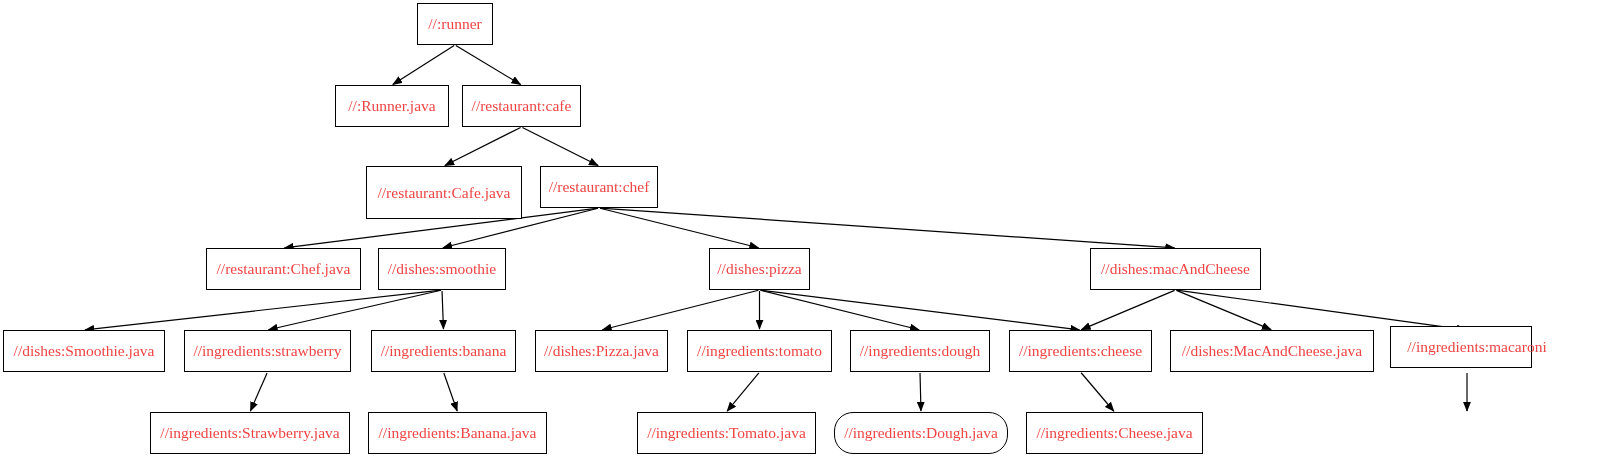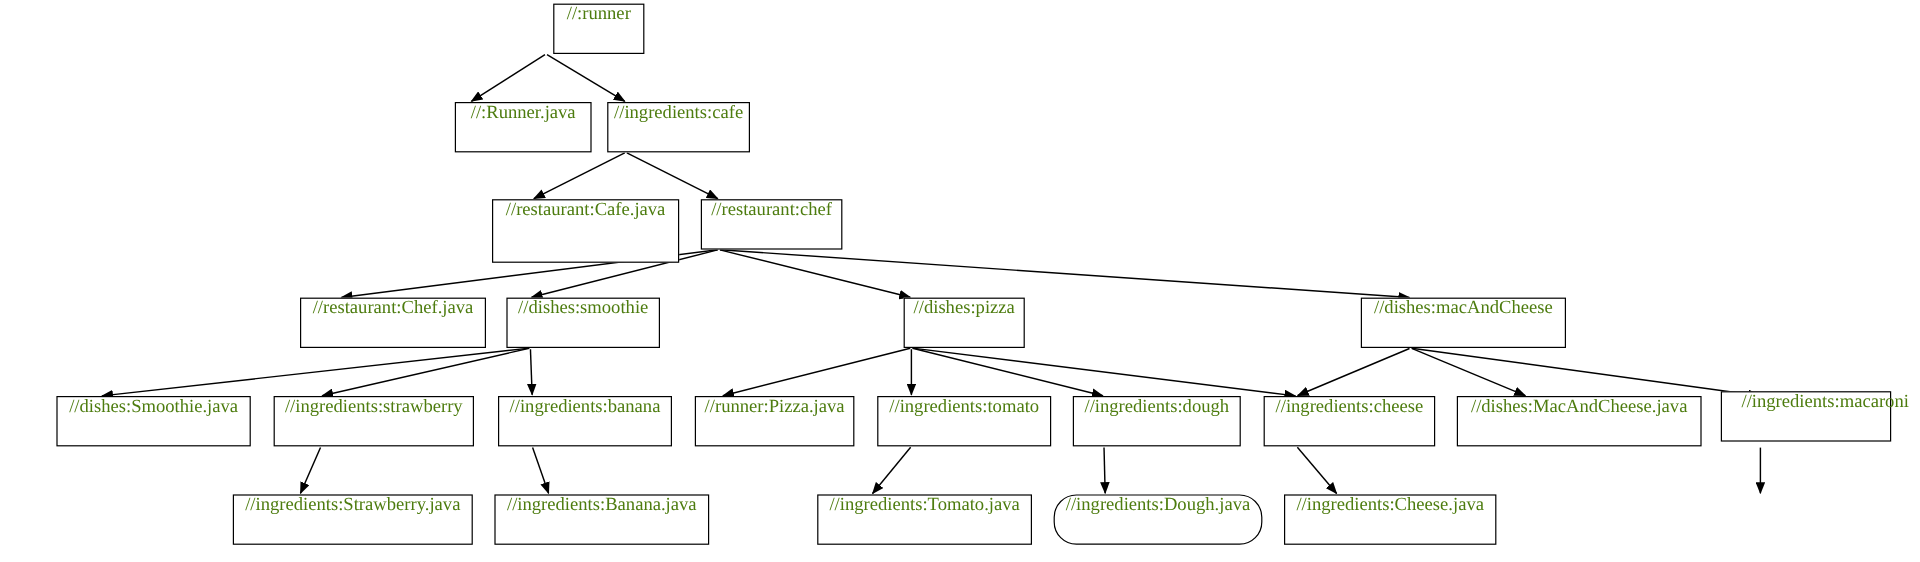--- a/index.html
+++ b/index.html
@@ -29,28 +29,28 @@
     top: 0;
     width: 1600px;
     height: 468px;
   }
   .graph-node {
     position: absolute;
     box-sizing: border-box;
     border: 1px solid #000000;
     background: #ffffff;
     display: flex;
+    align-items: center;
     justify-content: center;
     font-family: "Liberation Serif", "DejaVu Serif", serif;
     font-size: 15.5px;
-    color: #4d7c0f;
+    color: #ef4444;
     line-height: 1;
     white-space: nowrap;
     letter-spacing: 0px;
-    margin-left: 44px;
   }
   .graph-node .node-label {
     display: block;
     padding: 0 2px;
   }
 </style>
 </head>
 <body>
 
 <div id="graph-root">
@@ -88,21 +88,21 @@
       </g>
   </svg>
   <div id="node-layer">
       <div class="graph-node" style="left: 417px; top: 3px; width: 76px; height: 42px;">
         <span class="node-label">//:runner</span>
       </div>
       <div class="graph-node" style="left: 335px; top: 85px; width: 114px; height: 42px;">
         <span class="node-label">//:Runner.java</span>
       </div>
       <div class="graph-node" style="left: 462px; top: 85px; width: 119px; height: 42px;">
-        <span class="node-label">//ingredients:cafe</span>
+        <span class="node-label">//restaurant:cafe</span>
       </div>
       <div class="graph-node" style="left: 366px; top: 166px; width: 156px; height: 53px;">
         <span class="node-label">//restaurant:Cafe.java</span>
       </div>
       <div class="graph-node" style="left: 540px; top: 166px; width: 118px; height: 42px;">
         <span class="node-label">//restaurant:chef</span>
       </div>
       <div class="graph-node" style="left: 206px; top: 248px; width: 155px; height: 42px;">
         <span class="node-label">//restaurant:Chef.java</span>
       </div>
@@ -118,21 +118,21 @@
       <div class="graph-node" style="left: 3px; top: 330px; width: 162px; height: 42px;">
         <span class="node-label">//dishes:Smoothie.java</span>
       </div>
       <div class="graph-node" style="left: 184px; top: 330px; width: 167px; height: 42px;">
         <span class="node-label">//ingredients:strawberry</span>
       </div>
       <div class="graph-node" style="left: 371px; top: 330px; width: 145px; height: 42px;">
         <span class="node-label">//ingredients:banana</span>
       </div>
       <div class="graph-node" style="left: 535px; top: 330px; width: 133px; height: 42px;">
-        <span class="node-label">//runner:Pizza.java</span>
+        <span class="node-label">//dishes:Pizza.java</span>
       </div>
       <div class="graph-node" style="left: 687px; top: 330px; width: 145px; height: 42px;">
         <span class="node-label">//ingredients:tomato</span>
       </div>
       <div class="graph-node" style="left: 850px; top: 330px; width: 140px; height: 42px;">
         <span class="node-label">//ingredients:dough</span>
       </div>
       <div class="graph-node" style="left: 1009px; top: 330px; width: 143px; height: 42px;">
         <span class="node-label">//ingredients:cheese</span>
       </div>

